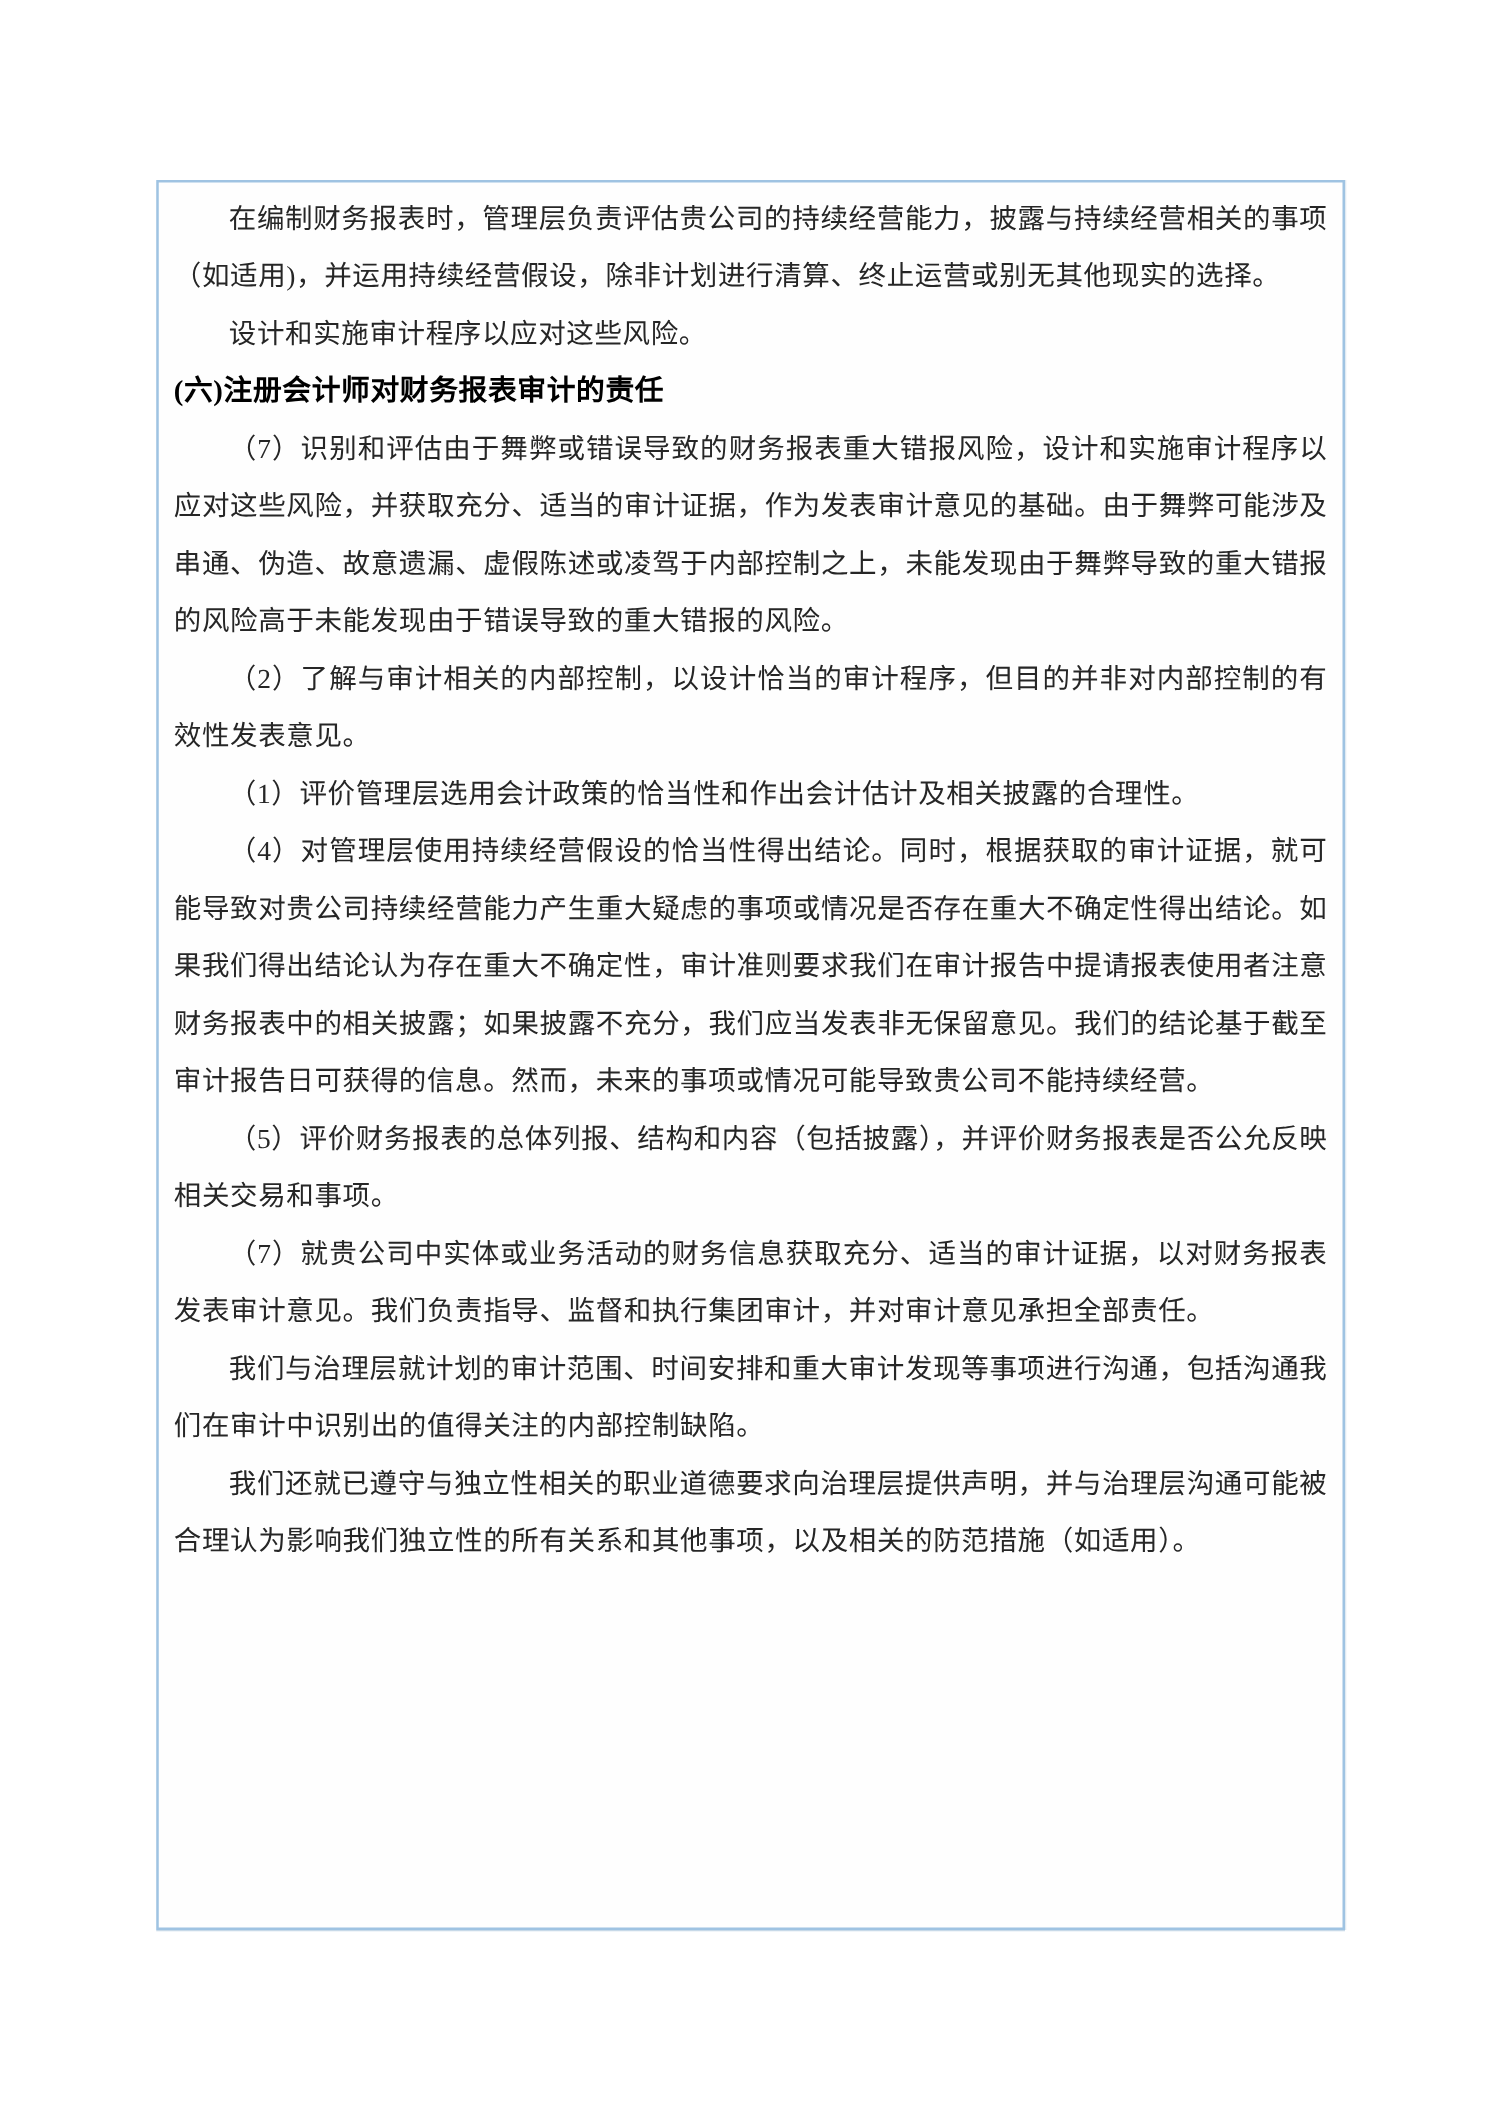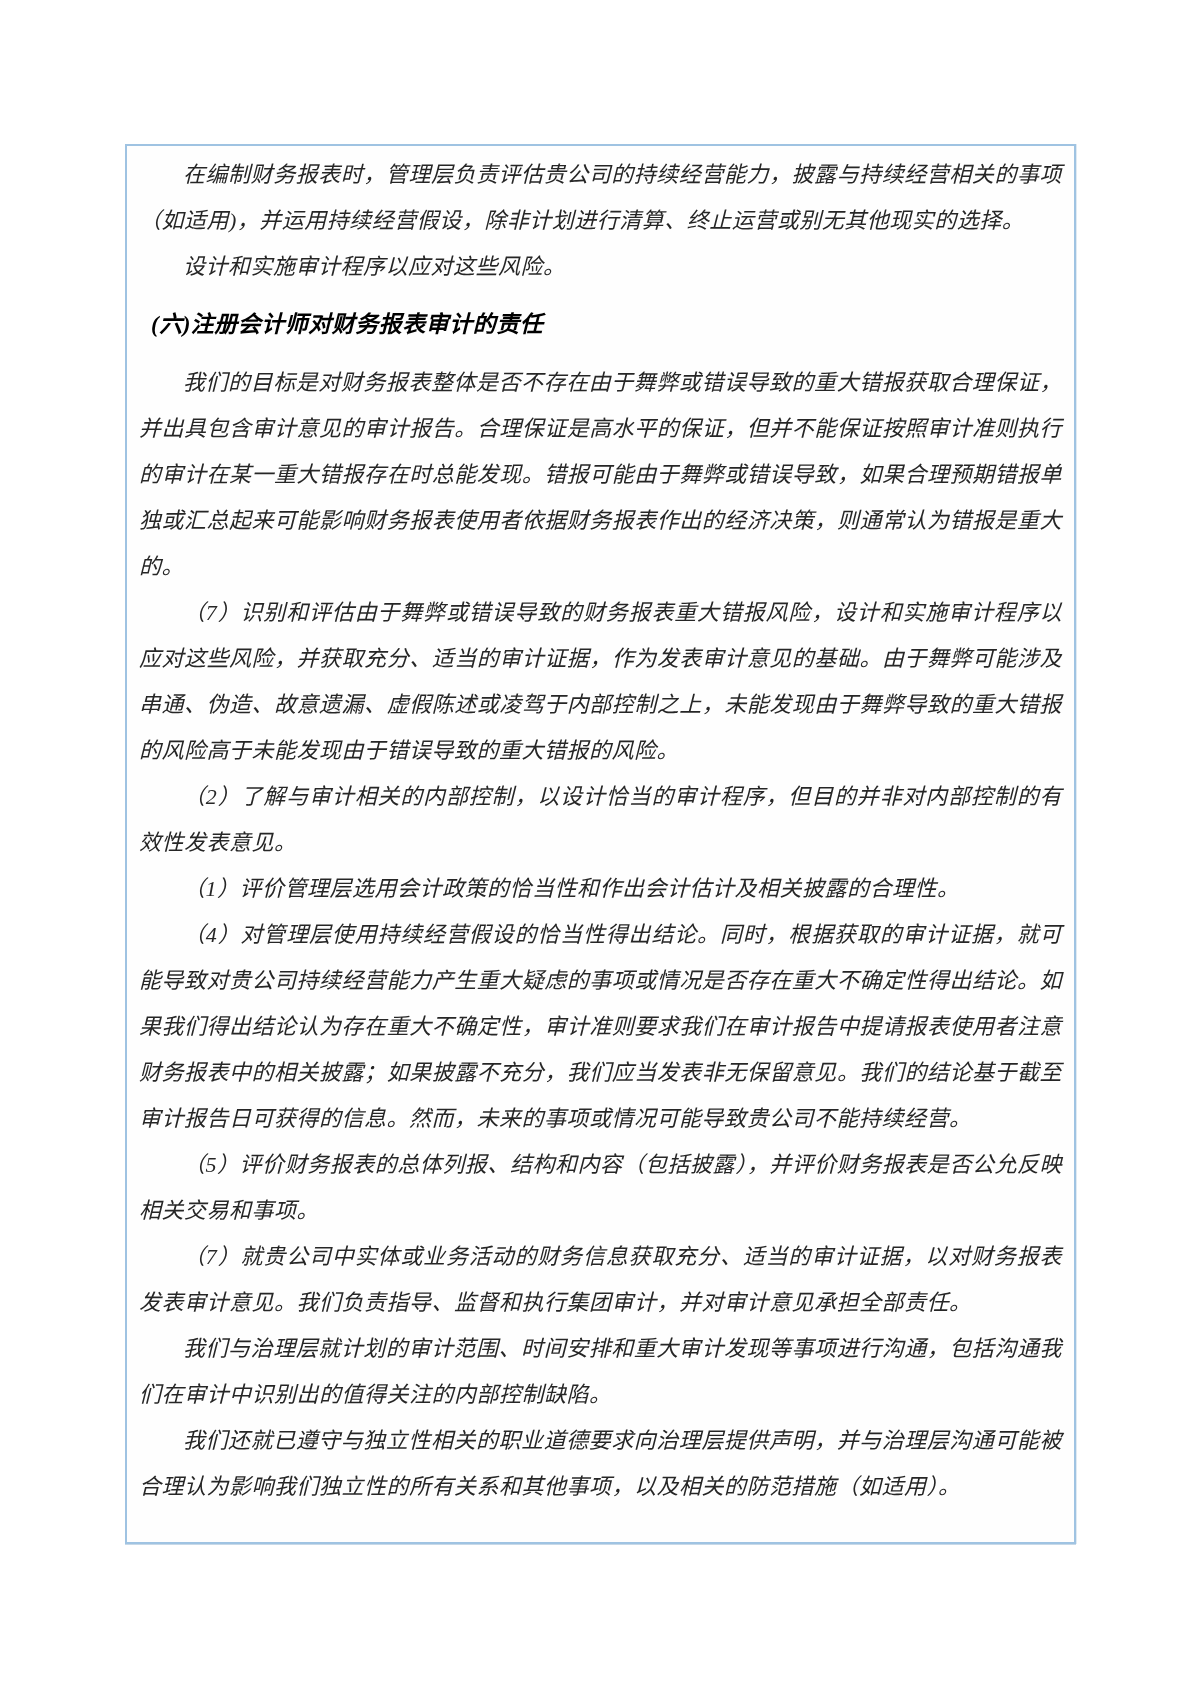--- a/index.html
+++ b/index.html
@@ -25,52 +25,50 @@
     left: 125px;
     top: 144px;
     width: 951px;
     height: 1400px;
     box-sizing: border-box;
     border: 2px solid #9fc3e2;
     box-shadow: 0 1px 0 rgba(130,170,205,0.45), 1px 0 0 rgba(130,170,205,0.25);
     padding: 6px 12px 14px 12px;
     background: #fefefe;
     overflow: hidden;
-    font-style: italic;
   }
   .para {
     margin: 0;
     font-size: 22px;
     line-height: 46px;
     color: #262626;
     text-align: justify;
     text-indent: 2em;
     letter-spacing: 0.5px;
     font-weight: 500;
   }
   .heading {
-    margin: 12px;
+    margin: 0;
     font-size: 23px;
     line-height: 46px;
     color: #000000;
     font-weight: bold;
     text-indent: 0;
     text-align: left;
     letter-spacing: 0.5px;
   }
 </style>
 </head>
 <body>
 
 <div class="page">
   <div class="content-box">
     <p class="para">在编制财务报表时，管理层负责评估贵公司的持续经营能力，披露与持续经营相关的事项（如适用)，并运用持续经营假设，除非计划进行清算、终止运营或别无其他现实的选择。</p>
     <p class="para">设计和实施审计程序以应对这些风险。</p>
     <h2 class="heading">(六)注册会计师对财务报表审计的责任</h2>
-    <p class="para">我们的目标是对财务报表整体是否不存在由于舞弊或错误导致的重大错报获取合理保证，并出具包含审计意见的审计报告。合理保证是高水平的保证，但并不能保证按照审计准则执行的审计在某一重大错报存在时总能发现。错报可能由于舞弊或错误导致，如果合理预期错报单独或汇总起来可能影响财务报表使用者依据财务报表作出的经济决策，则通常认为错报是重大的。</p>
     <p class="para">（7）识别和评估由于舞弊或错误导致的财务报表重大错报风险，设计和实施审计程序以应对这些风险，并获取充分、适当的审计证据，作为发表审计意见的基础。由于舞弊可能涉及串通、伪造、故意遗漏、虚假陈述或凌驾于内部控制之上，未能发现由于舞弊导致的重大错报的风险高于未能发现由于错误导致的重大错报的风险。</p>
     <p class="para">（2）了解与审计相关的内部控制，以设计恰当的审计程序，但目的并非对内部控制的有效性发表意见。</p>
     <p class="para">（1）评价管理层选用会计政策的恰当性和作出会计估计及相关披露的合理性。</p>
     <p class="para">（4）对管理层使用持续经营假设的恰当性得出结论。同时，根据获取的审计证据，就可能导致对贵公司持续经营能力产生重大疑虑的事项或情况是否存在重大不确定性得出结论。如果我们得出结论认为存在重大不确定性，审计准则要求我们在审计报告中提请报表使用者注意财务报表中的相关披露；如果披露不充分，我们应当发表非无保留意见。我们的结论基于截至审计报告日可获得的信息。然而，未来的事项或情况可能导致贵公司不能持续经营。</p>
     <p class="para">（5）评价财务报表的总体列报、结构和内容（包括披露），并评价财务报表是否公允反映相关交易和事项。</p>
     <p class="para">（7）就贵公司中实体或业务活动的财务信息获取充分、适当的审计证据，以对财务报表发表审计意见。我们负责指导、监督和执行集团审计，并对审计意见承担全部责任。</p>
     <p class="para">我们与治理层就计划的审计范围、时间安排和重大审计发现等事项进行沟通，包括沟通我们在审计中识别出的值得关注的内部控制缺陷。</p>
     <p class="para">我们还就已遵守与独立性相关的职业道德要求向治理层提供声明，并与治理层沟通可能被合理认为影响我们独立性的所有关系和其他事项，以及相关的防范措施（如适用）。</p>
   </div>
 </div>

